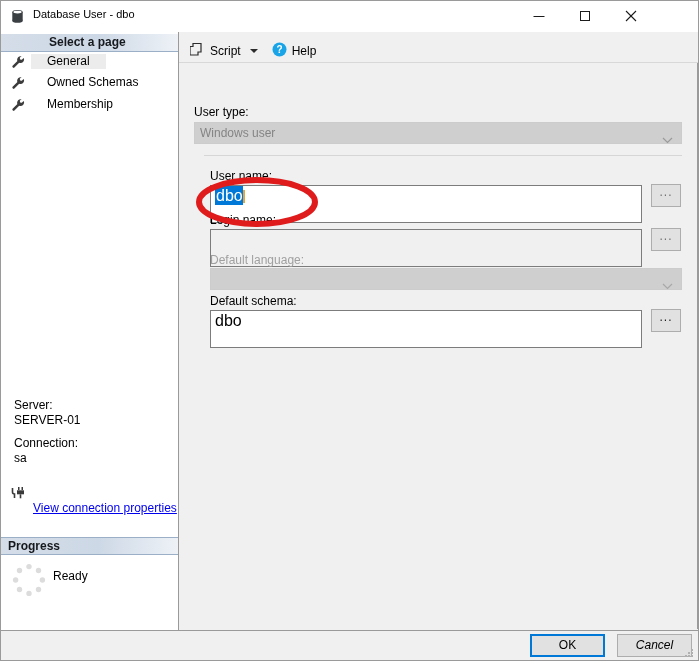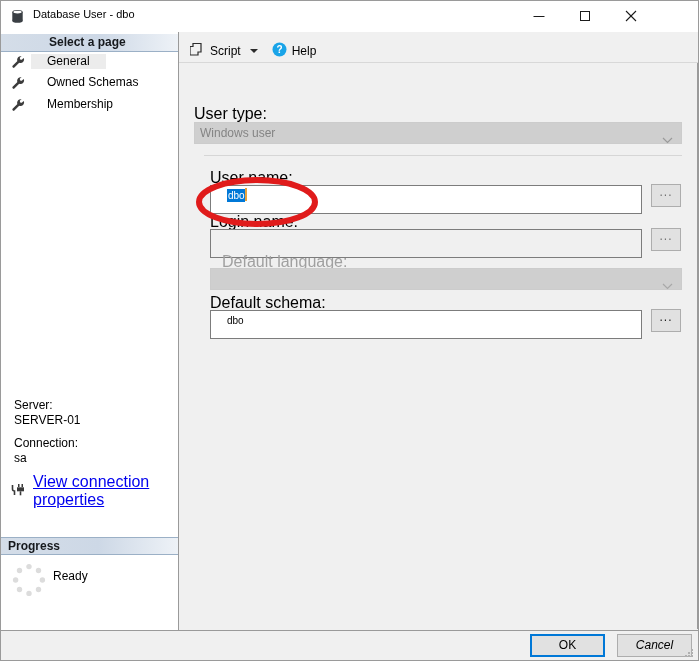--- a/index.html
+++ b/index.html
@@ -122,22 +122,23 @@
     position: absolute;
     left: 10px;
     top: 441px;
     display: flex;
     align-items: center;
     gap: 6px;
   }
   .connlink {
     color: #0000ee;
     text-decoration: underline;
-    font-size: 16px;
+    font-size: 12px;
     cursor: pointer;
+    margin-top: 28px;
   }
 
   .spinner {
     position: absolute;
     left: 10px;
     top: 530px;
     width: 36px; height: 36px;
   }
   .progress-text {
     position: absolute;
@@ -188,25 +189,25 @@
     left: 1px; top: 31px;
     width: 518px;
     height: 566px;
     background: #f0f0f0;
     border-right: 1px solid #9a9a9a;
     box-sizing: border-box;
   }
 
   .fieldlabel {
     position: absolute;
-    font-size: 16px;
+    font-size: 12px;
     color: #000000;
     white-space: nowrap;
   }
-  .fieldlabel.disabled { color: #a0a0a0; margin-left: 12px; }
+  .fieldlabel.disabled { color: #a0a0a0; }
 
   .combo {
     position: absolute;
     box-sizing: border-box;
     height: 22px;
     border: 1px solid #cccccc;
     background: #cfcfcf;
     color: #848484;
     font-size: 12px;
     line-height: 20px;
@@ -214,26 +215,26 @@
   }
   .combo .chev {
     position: absolute;
     right: 8px;
     top: 7px;
   }
 
   .textinput {
     position: absolute;
     box-sizing: border-box;
-    height: 29px;
+    height: 38px;
     border: 1px solid #7c7c7c;
     background: #ffffff;
-    font-size: 10px;
+    font-size: 16px;
     line-height: 19px;
-    padding-left: 16px;
+    padding-left: 4px;
     color: #000;
   }
   .textinput.readonlybg { background: #f0f0f0; }
   .sel {
     background: #0078d7;
     color: #ffffff;
     padding: 1px 0 1px 1px;
   }
   .caretbar {
     display: inline-block;

